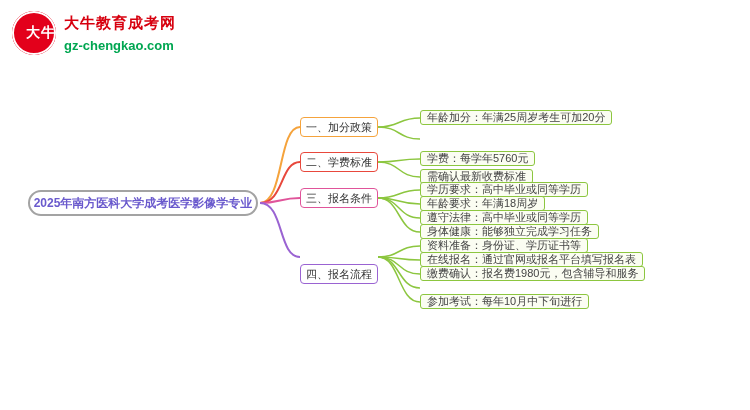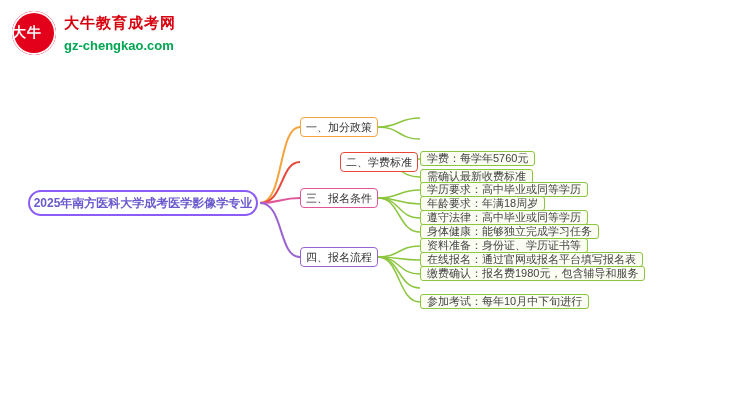--- a/index.html
+++ b/index.html
@@ -6,44 +6,44 @@
   .canvas{
     position:relative;width:750px;height:410px;background:#fff;overflow:hidden;
     font-family:"Liberation Sans","DejaVu Sans",sans-serif;
   }
   svg.connectors{position:absolute;left:0;top:0;z-index:0;}
   .node{position:absolute;z-index:1;box-sizing:border-box;white-space:nowrap;}
 
   
   .logo-badge{
     position:absolute;left:12px;top:11px;width:44px;height:44px;z-index:2;
-    background:#e3001b;border-radius:50%;display:flex;align-items:center;justify-content:flex-start;
+    background:#e3001b;border-radius:50%;display:flex;align-items:center;justify-content:flex-end;
     box-shadow:inset 0 0 0 2px #fff, inset 0 0 0 4px #e3001b;
   }
   .logo-badge span{color:#fff;font-size:14px;font-weight:bold;letter-spacing:1px;}
   .site-name{position:absolute;left:64px;top:14px;z-index:2;font-size:15px;font-weight:bold;color:#d7000f;letter-spacing:1px;}
   .site-url{position:absolute;left:64px;top:38px;z-index:2;font-size:13px;font-weight:bold;color:#00a651;}
 
   
   .root-node{
     left:28px;top:190px;width:230px;line-height:22px;text-align:center;
-    border:2px solid #8b5cf6;border-radius:14px;background:#fff;
+    border:2px solid #a3a3a3;border-radius:14px;background:#fff;
     color:#6a5acd;font-size:12px;font-weight:600;
   }
 
   
   .branch{
     left:300px;width:78px;line-height:18px;text-align:center;
     border:1px solid;border-radius:4px;background:#fff;
     color:#333;font-size:11px;
   }
   .branch.b1{top:117px;border-color:#f5a33c;}
-  .branch.b2{top:152px;border-color:#e8483c;margin-left:40px;}
+  .branch.b2{top:152px;border-color:#e8483c;}
   .branch.b3{top:188px;border-color:#e0549a;}
-  .branch.b4{top:247px;border-color:#9a63d2;}
+  .branch.b4{top:264px;border-color:#9a63d2;}
 
   
   .leaf{
     left:420px;line-height:13px;padding:0 6px;
     border:1px solid #8cc63f;border-radius:3px;background:#fbfdf2;
     color:#444;font-size:11px;
   }
 </style>
 </head>
 <body>
@@ -80,20 +80,21 @@
   <div class="site-name">大牛教育成考网</div>
   <div class="site-url">gz-chengkao.com</div>
 
   <div class="node root-node">2025年南方医科大学成考医学影像学专业</div>
 
   <div class="node branch b1">一、加分政策</div>
   <div class="node branch b2">二、学费标准</div>
   <div class="node branch b3">三、报名条件</div>
   <div class="node branch b4">四、报名流程</div>
 
+  <div class="node leaf" style="top:110px">年龄加分：年满25周岁考生可加20分</div>
 
   <div class="node leaf" style="top:151px">学费：每学年5760元</div>
   <div class="node leaf" style="top:169px">需确认最新收费标准</div>
 
   <div class="node leaf" style="top:182px">学历要求：高中毕业或同等学历</div>
   <div class="node leaf" style="top:196px">年龄要求：年满18周岁</div>
   <div class="node leaf" style="top:210px">遵守法律：高中毕业或同等学历</div>
   <div class="node leaf" style="top:224px">身体健康：能够独立完成学习任务</div>
 
   <div class="node leaf" style="top:238px">资料准备：身份证、学历证书等</div>

